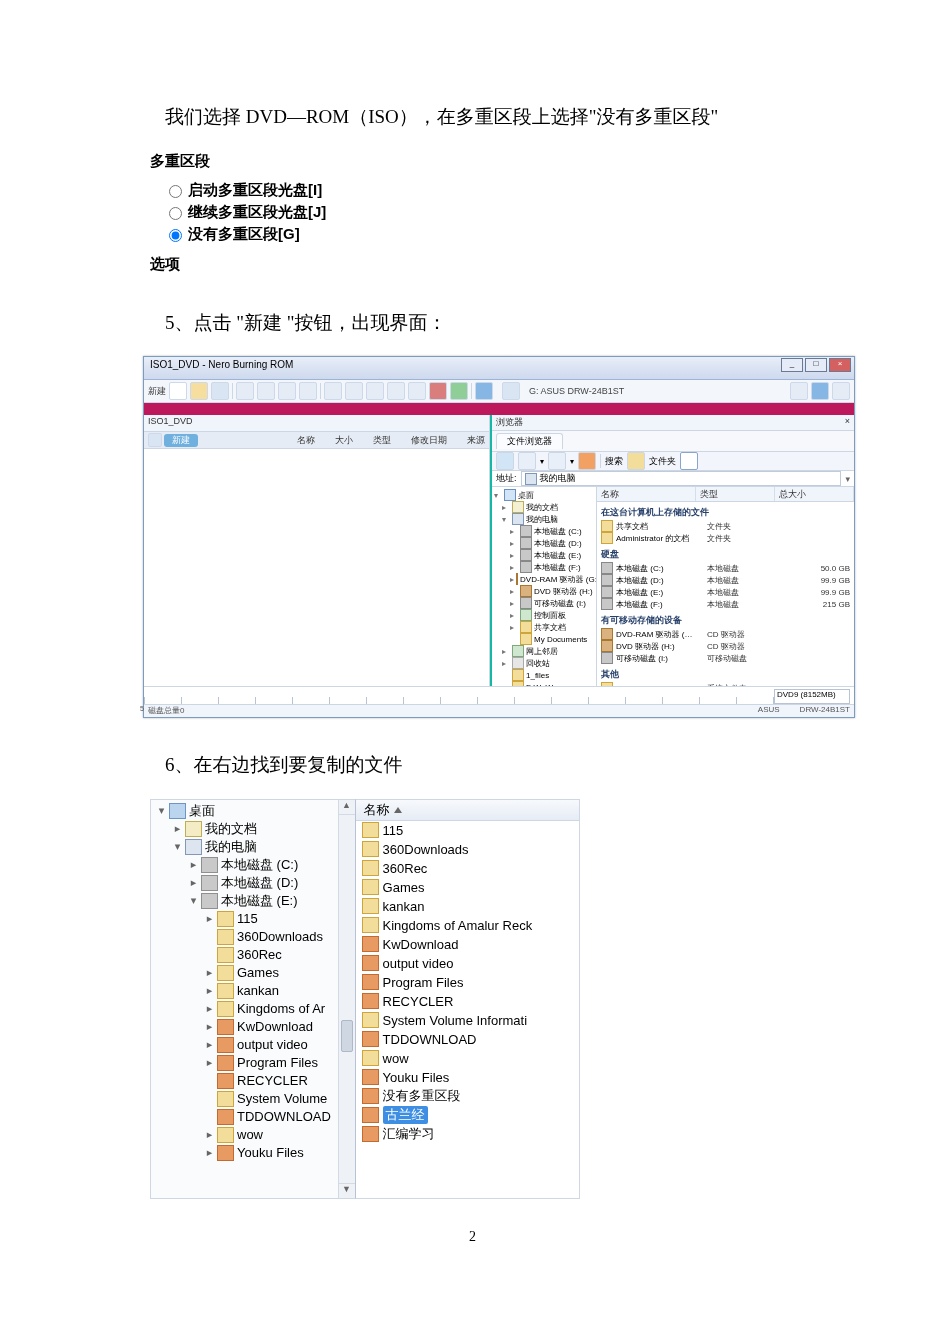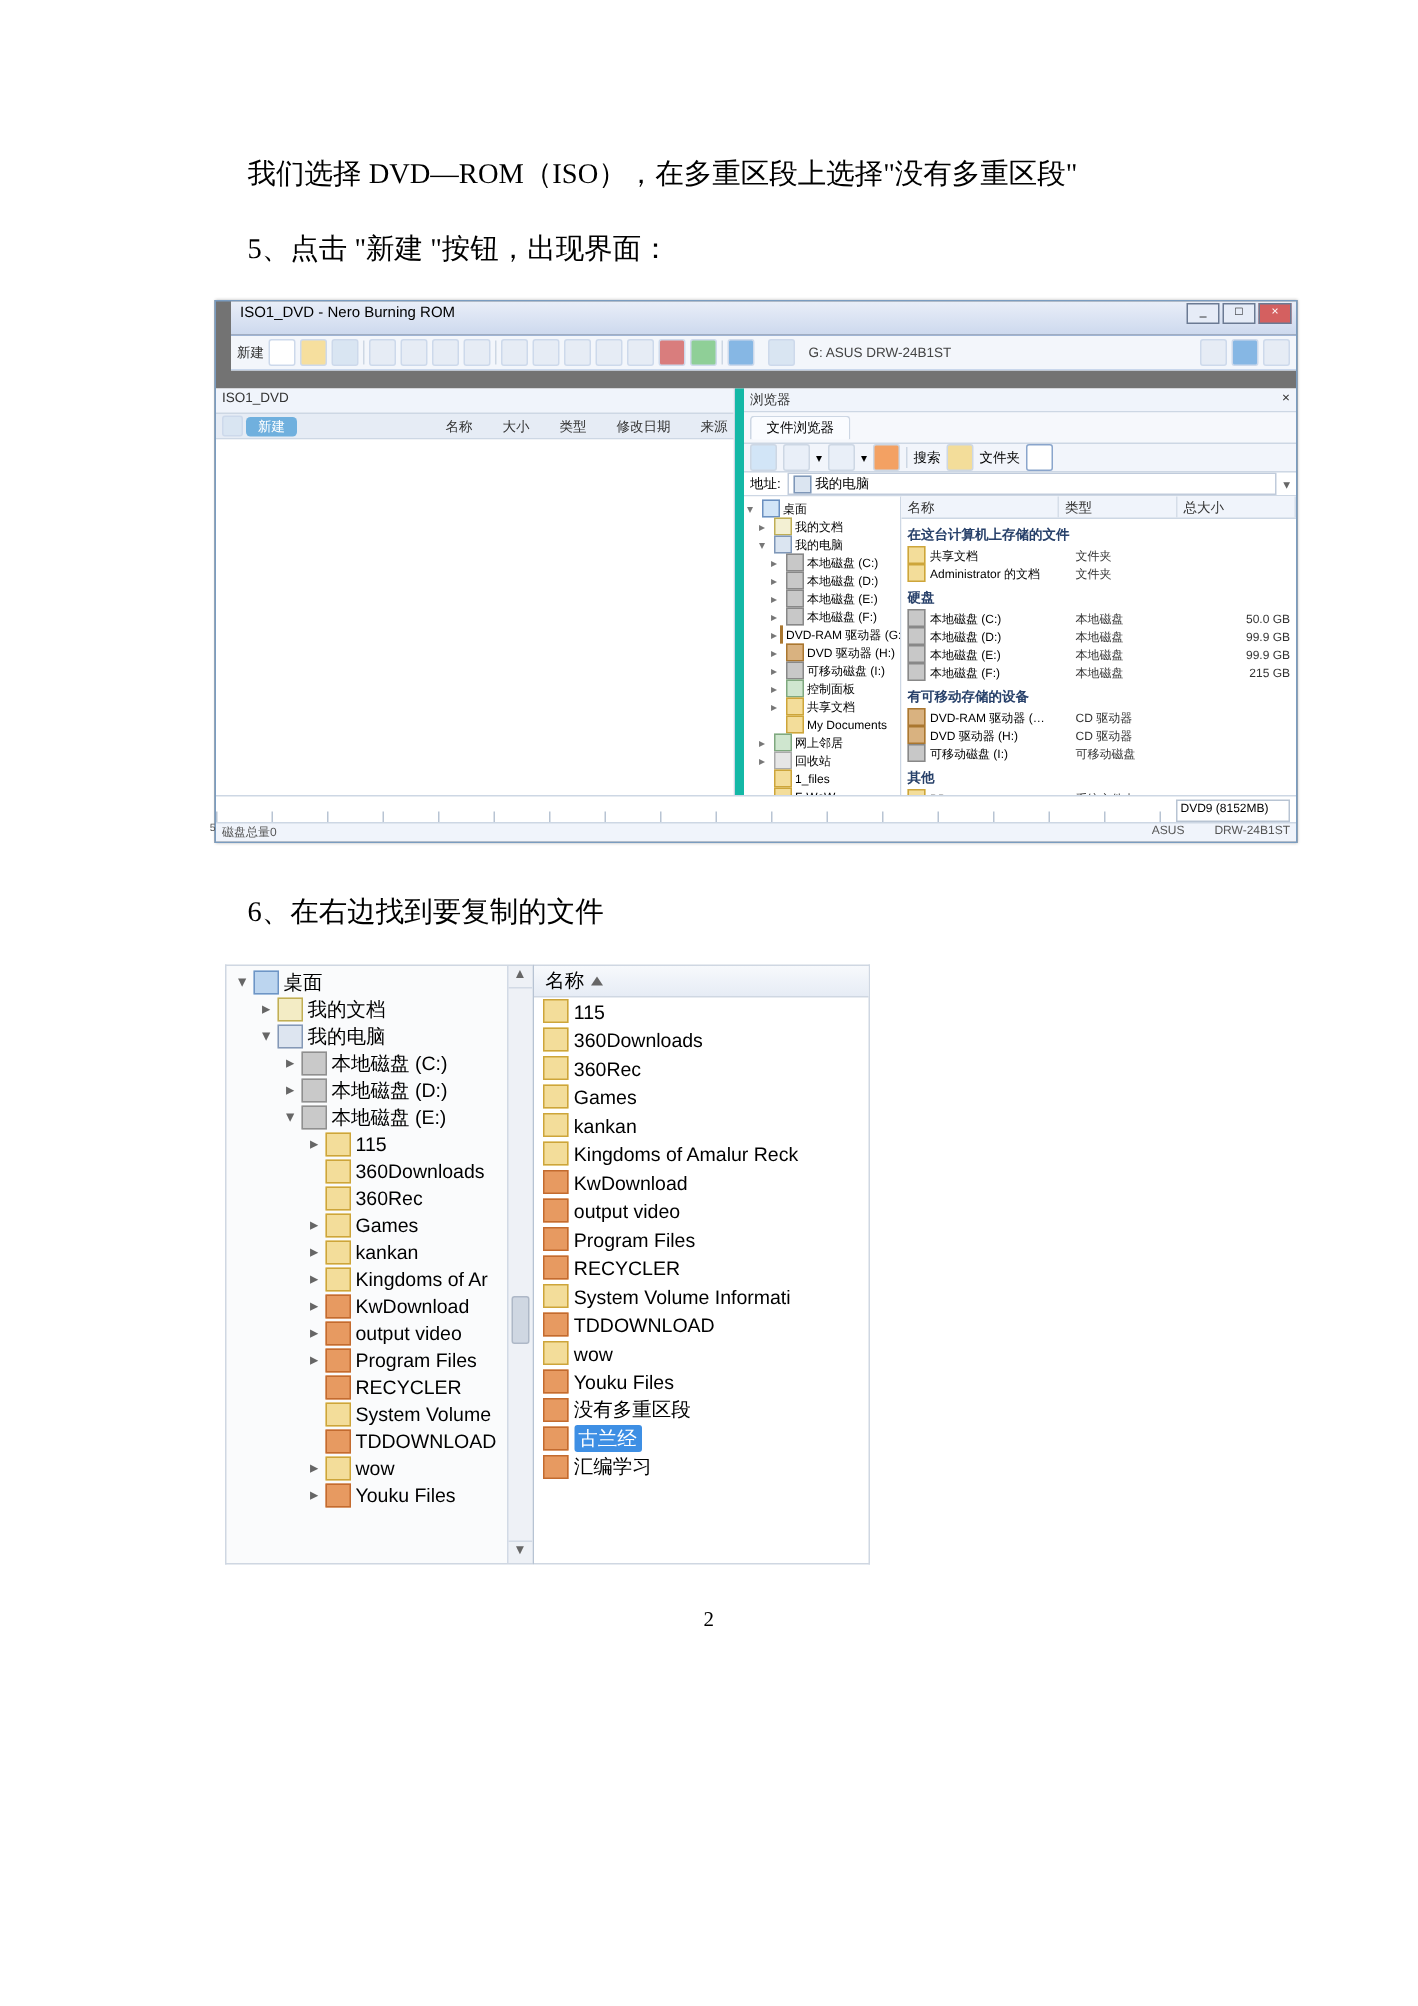--- a/index.html
+++ b/index.html
@@ -42,27 +42,26 @@
   }
   .ms-row input {
     margin-right: 6px;
   }
 
   
   .nero {
     position: relative;
     width: 710px;
     height: 360px;
-    background: #737373;
+    background: #be185d;
     border: 1px solid #7a9cc0;
     margin-left: -22px;
     box-shadow: 0 0 2px rgba(0,0,0,.3);
     font-size: 9px;
     color: #000;
-    padding-left: 10px;
   }
   .nero-titlebar {
     height: 18px;
     background: linear-gradient(#e9eef8,#cdd9ee);
     border-bottom:1px solid #9fb4d4;
     padding:2px 6px;
     font-size:10px;
     color:#000;
     position: relative;
   }
@@ -113,21 +112,21 @@
     display:flex; align-items:center; padding:0 4px; gap:2px;
     border-bottom:1px solid #cdd7e4; font-size:9px;
   }
   .nero-left-bar .chip {
     background:#70b0de; color:#fff; padding:0 8px; border-radius:3px; height:13px; line-height:13px;
   }
   .nero-left-bar .cols { margin-left:auto; display:flex; gap:20px; color:#333;}
   .nero-left-body { flex:1; background:#fff; }
   .nero-right {
     flex:1; display:flex; flex-direction:column; position:relative;
-    border-left:6px solid #14b8a6;
+    border-left:2px solid #14b8a6;
   }
   .nero-right-top {
     height:14px; background:#f0f4fb; border-bottom:1px solid #cdd7e4;
     font-size:9px; color:#333; padding:1px 4px;
     display:flex; justify-content:space-between;
   }
   .close-x { cursor:pointer; }
   .nero-tabs {
     height:18px; background:#f6f8fc; border-bottom:1px solid #cdd7e4;
     padding:2px 4px;
@@ -265,20 +264,38 @@
     font-family: "Times New Roman","SimSun",serif;
   }
 </style>
 </head>
 <body>
 
 <div class="page">
 
   <p class="body-text">我们选择 DVD—ROM（ISO），在多重区段上选择"没有多重区段"</p>
 
+  <div class="ms-block">
+    <div class="ms-title">多重区段</div>
+    <div class="ms-list" id="ms-list">
+        <label class="ms-row">
+          <input type="radio" name="ms" style="">
+          <span>启动多重区段光盘[I]</span>
+        </label>
+        <label class="ms-row">
+          <input type="radio" name="ms" style="">
+          <span>继续多重区段光盘[J]</span>
+        </label>
+        <label class="ms-row">
+          <input type="radio" name="ms" checked="" style="">
+          <span>没有多重区段[G]</span>
+        </label>
+      </div>
+    <div class="ms-title" style="margin-left:0;">选项</div>
+  </div>
 
   <p class="body-text">5、点击 "新建 "按钮，出现界面：</p>
 
   <div class="nero">
     <div class="nero-titlebar">
       <span>ISO1_DVD - Nero Burning ROM</span>
       <div class="winbtns">
         <div class="winbtn">_</div>
         <div class="winbtn">□</div>
         <div class="winbtn close">×</div>

